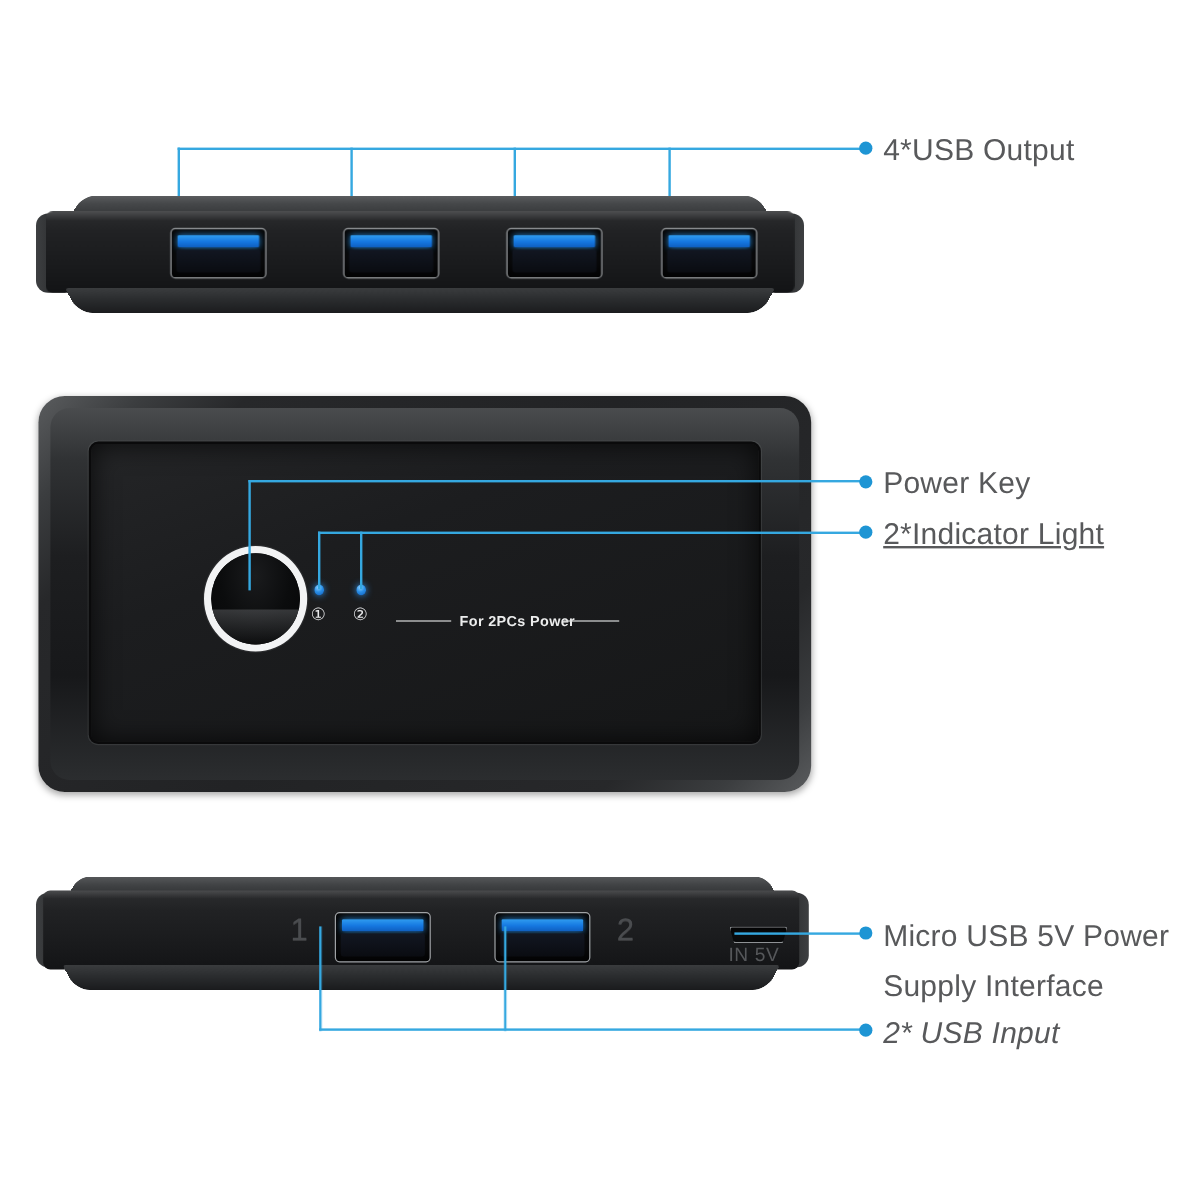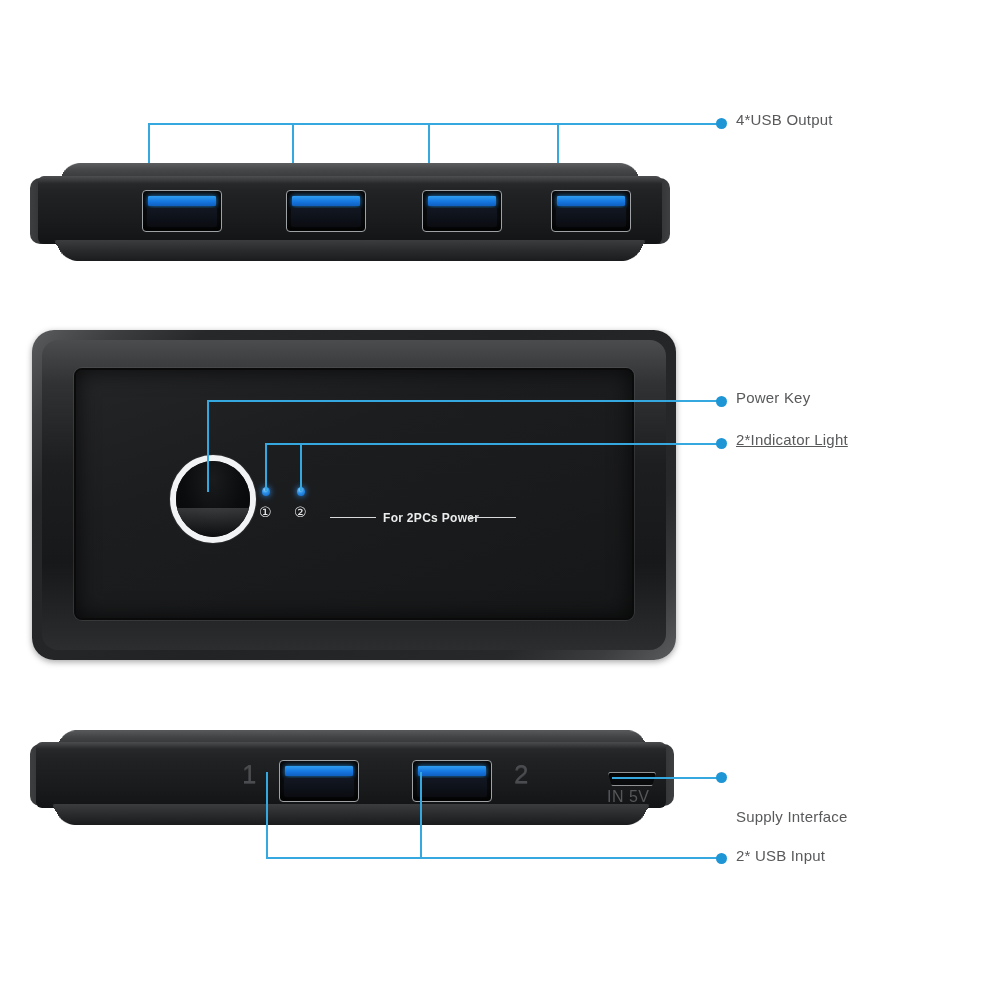--- a/index.html
+++ b/index.html
@@ -14,21 +14,21 @@
   .callout-line{position:absolute;background:#35a8e0;}
   .hline{height:2px;}
   .vline{width:2px;}
   .dot{
     position:absolute;width:11px;height:11px;border-radius:50%;
     background:#1e95d4;
   }
   .callout-text{
     position:absolute;
     color:#58595b;
-    font-size:15px;
+    font-size:25px;
     letter-spacing:.2px;
     white-space:nowrap;
   }
 
   
   #dev-top{
     position:absolute;left:30px;top:160px;width:640px;height:112px;
   }
   .shell-top-cap{
     position:absolute;left:28px;top:0;width:584px;height:22px;
@@ -276,21 +276,22 @@
       </div>
       <div class="port-num" style="left:478px;top:17px;">2</div>
       <div class="micro-usb" style="left:572px;top:30px;"></div>
       <div class="micro-label" style="left:571px;top:46px;">IN 5V</div>
     </div>
     <div class="bot-bot-cap"></div>
   </div>
 
   <div class="callout-line hline" style="left:612px;top:777px;width:110px;"></div>
   <div class="dot" style="left:716px;top:772px;"></div>
+  <div class="callout-text" style="left:736px;top:766px;">Micro USB 5V Power</div>
   <div class="callout-text" style="left:736px;top:808px;text-align:center;">Supply Interface</div>
 
   <div class="callout-line vline" style="left:266px;top:772px;height:87px;"></div>
   <div class="callout-line vline" style="left:420px;top:772px;height:87px;"></div>
   <div class="callout-line hline" style="left:266px;top:857px;width:456px;"></div>
   <div class="dot" style="left:716px;top:853px;"></div>
-  <div class="callout-text" style="left:736px;top:847px;">2* USB Input</div>
+  <div class="callout-text" style="left:736px;top:847px;font-style:italic;">2* USB Input</div>
 
 </div>
 
 </body></html>

